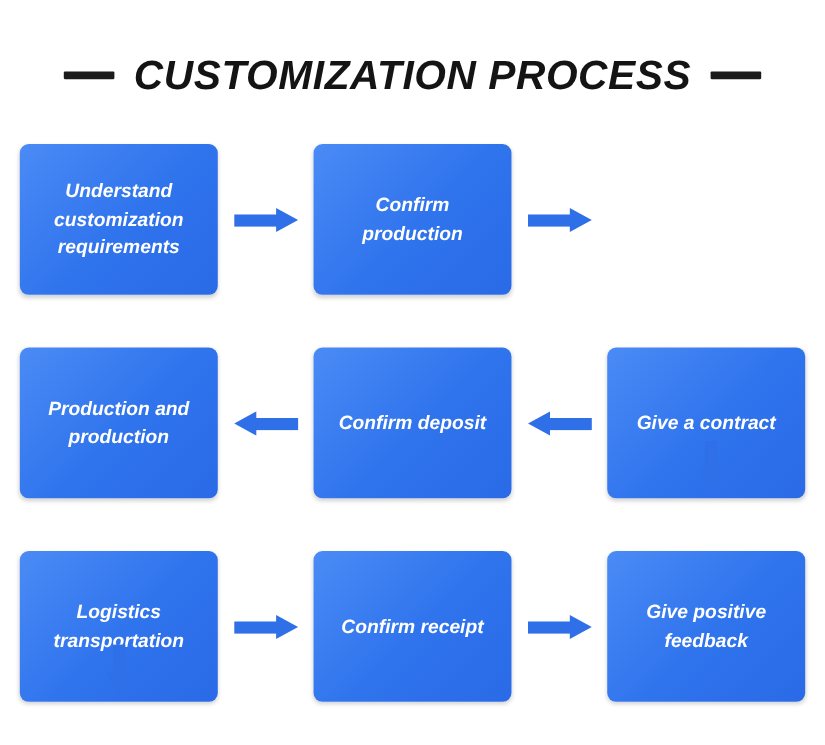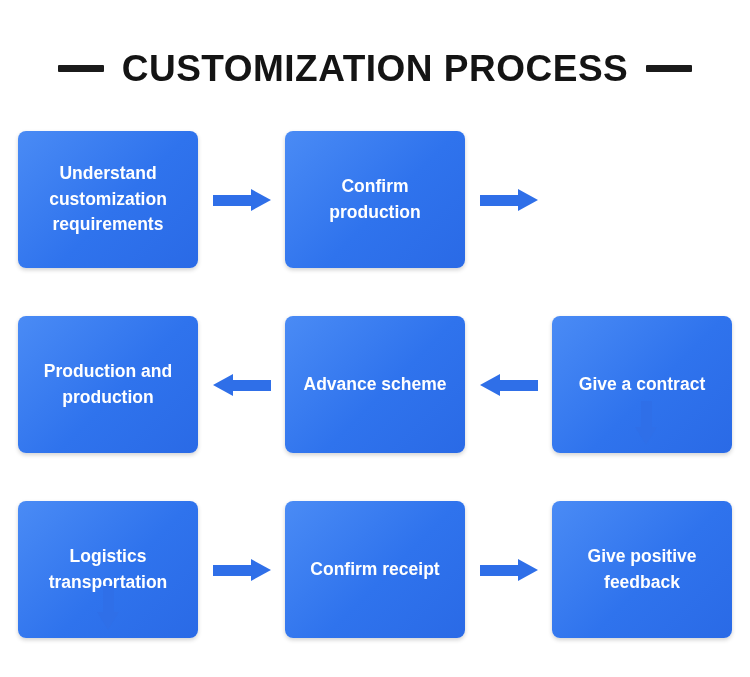--- a/index.html
+++ b/index.html
@@ -11,20 +11,21 @@
     width: 750px;
     height: 677px;
     font-family: "Liberation Sans", sans-serif;
     overflow: hidden;
   }
   .page {
     position: relative;
     width: 750px;
     height: 677px;
     background: #ffffff;
+    font-style: italic;
   }
 
   
   .title-row {
     position: absolute;
     top: 50px;
     left: 0;
     width: 750px;
     display: flex;
     align-items: center;
@@ -199,21 +200,21 @@
     <div class="row-gap"></div>
 
     <div class="row">
       <div class="box">Production and production</div>
       <div class="spacer">
         <div class="arrow-h left">
           <span class="shaft"></span>
           <span class="head"></span>
         </div>
       </div>
-      <div class="box">Advance scheme</div>
+      <div class="box">Confirm deposit</div>
       <div class="spacer">
         <div class="arrow-h left">
           <span class="shaft"></span>
           <span class="head"></span>
         </div>
       </div>
       <div class="box">Give a contract</div>
     </div>
 
     <div class="row-gap"></div>

